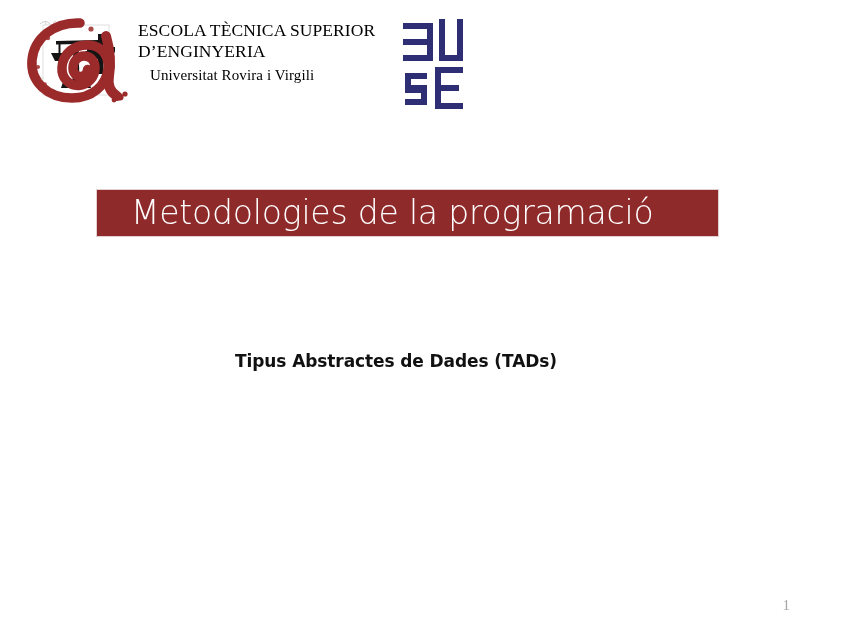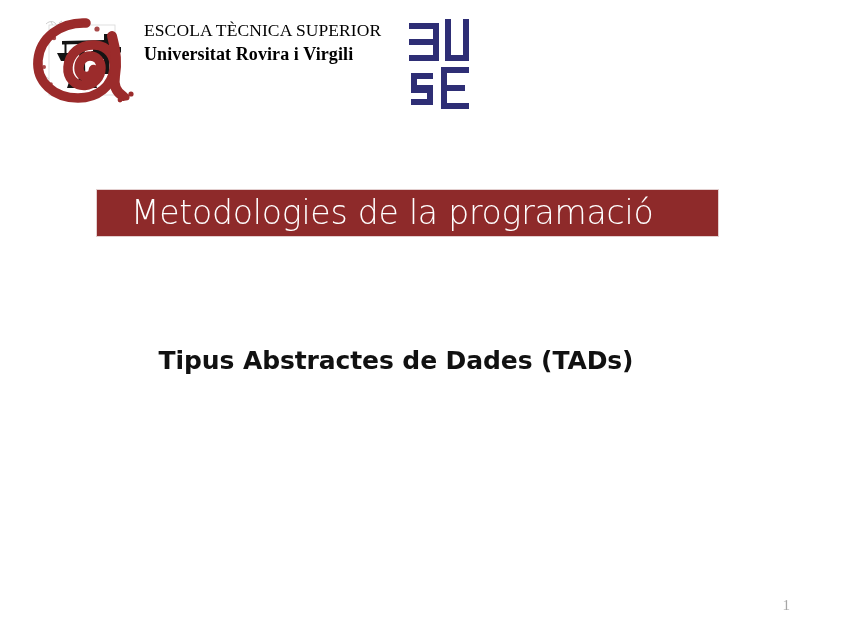--- a/index.html
+++ b/index.html
@@ -14,21 +14,21 @@
     position: relative;
     width: 848px;
     height: 636px;
     background: #ffffff;
     overflow: hidden;
   }
 
   
   #logo-lockup {
     position: absolute;
-    left: 24px;
+    left: 18px;
     top: 8px;
     width: 450px;
     height: 102px;
   }
 
   #urv-mark {
     position: absolute;
     left: 0px;
     top: 4px;
     width: 116px;
@@ -47,24 +47,25 @@
     color: #000000;
     letter-spacing: 0.1px;
     white-space: nowrap;
   }
   .etse-line.l1, .etse-line.l2 {
     font-size: 17.5px;
     line-height: 21px;
     font-weight: 400;
   }
   .etse-line.l3 {
-    font-size: 18px;
+    font-size: 15px;
     line-height: 24px;
-    font-weight: 700;
+    font-weight: 400;
     margin-top: 1px;
+    margin-left: 12px;
   }
 
   #etse-monogram {
     position: absolute;
     left: 383px;
     top: 9px;
     width: 66px;
     height: 94px;
   }
   #etse-monogram svg { display: block; }
@@ -99,21 +100,21 @@
     position: absolute;
     left: 0;
     top: 344px;
     width: 848px;
     text-align: center;
     padding-right: 56px;
     box-sizing: border-box;
     color: #111111;
     font-family: "DejaVu Sans", sans-serif;
     font-weight: 700;
-    font-size: 25px;
+    font-size: 17px;
     line-height: 34px;
     letter-spacing: -0.1px;
     white-space: nowrap;
   }
 
   
   #page-number {
     position: absolute;
     right: 58px;
     top: 596px;
@@ -196,20 +197,21 @@
           <circle cx="20" cy="55" r="2.0"></circle>
           <circle cx="27" cy="72" r="1.8"></circle>
           <circle cx="58" cy="9" r="2.2"></circle>
           <circle cx="73" cy="17" r="2.6"></circle>
         </g>
       </svg>
     </div>
 
     <div id="etse-name">
       <div class="etse-line l1">ESCOLA TÈCNICA SUPERIOR</div>
+      <div class="etse-line l2">D’ENGINYERIA</div>
       <div class="etse-line l3">Universitat Rovira i Virgili</div>
     </div>
 
     <div id="etse-monogram">
       <svg width="66" height="94" viewBox="0 0 66 94" xmlns="http://www.w3.org/2000/svg">
         <g fill="#2E2E75">
 
           <rect x="2" y="6" width="30" height="6"></rect>
           <rect x="2" y="22" width="30" height="6"></rect>
           <rect x="2" y="38" width="30" height="6"></rect>

